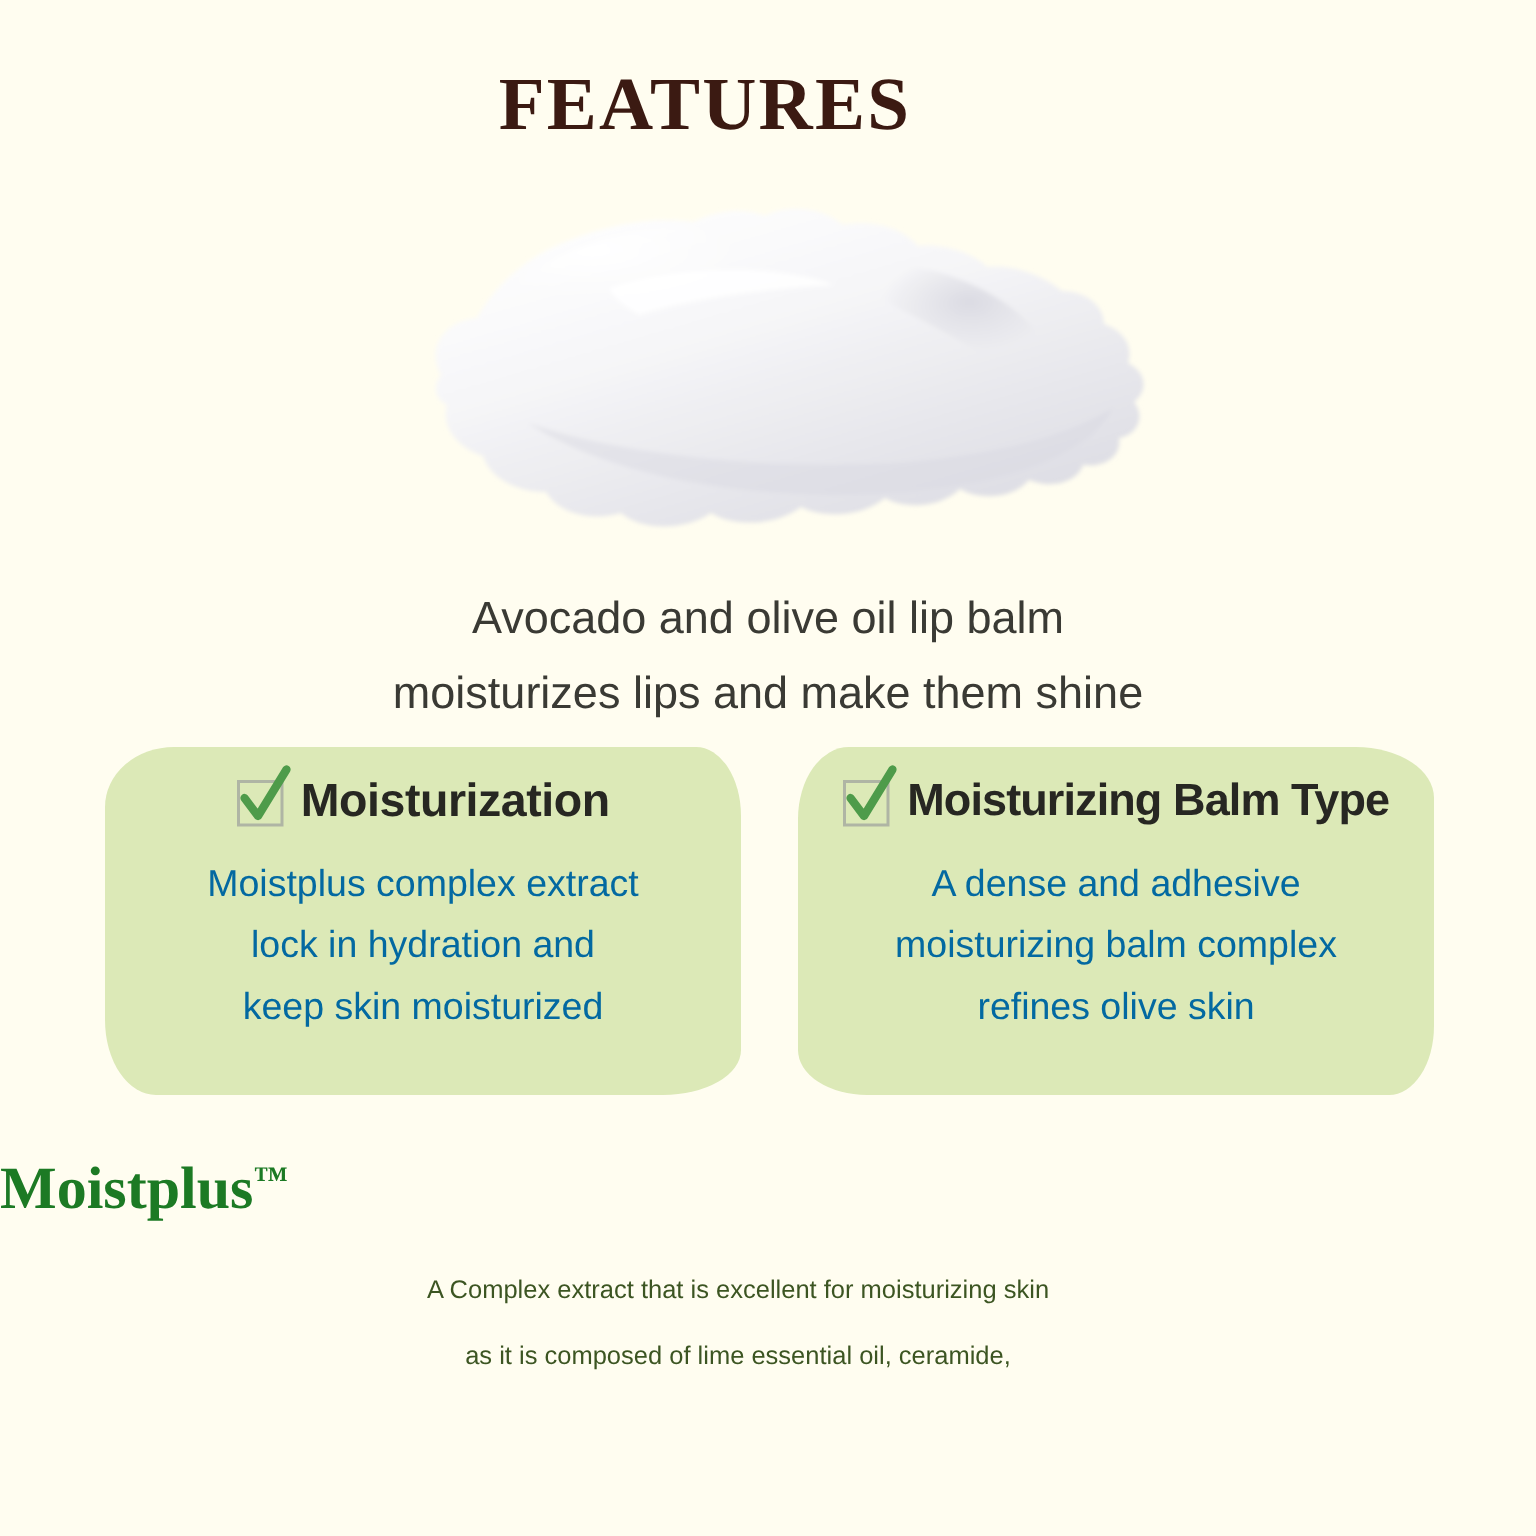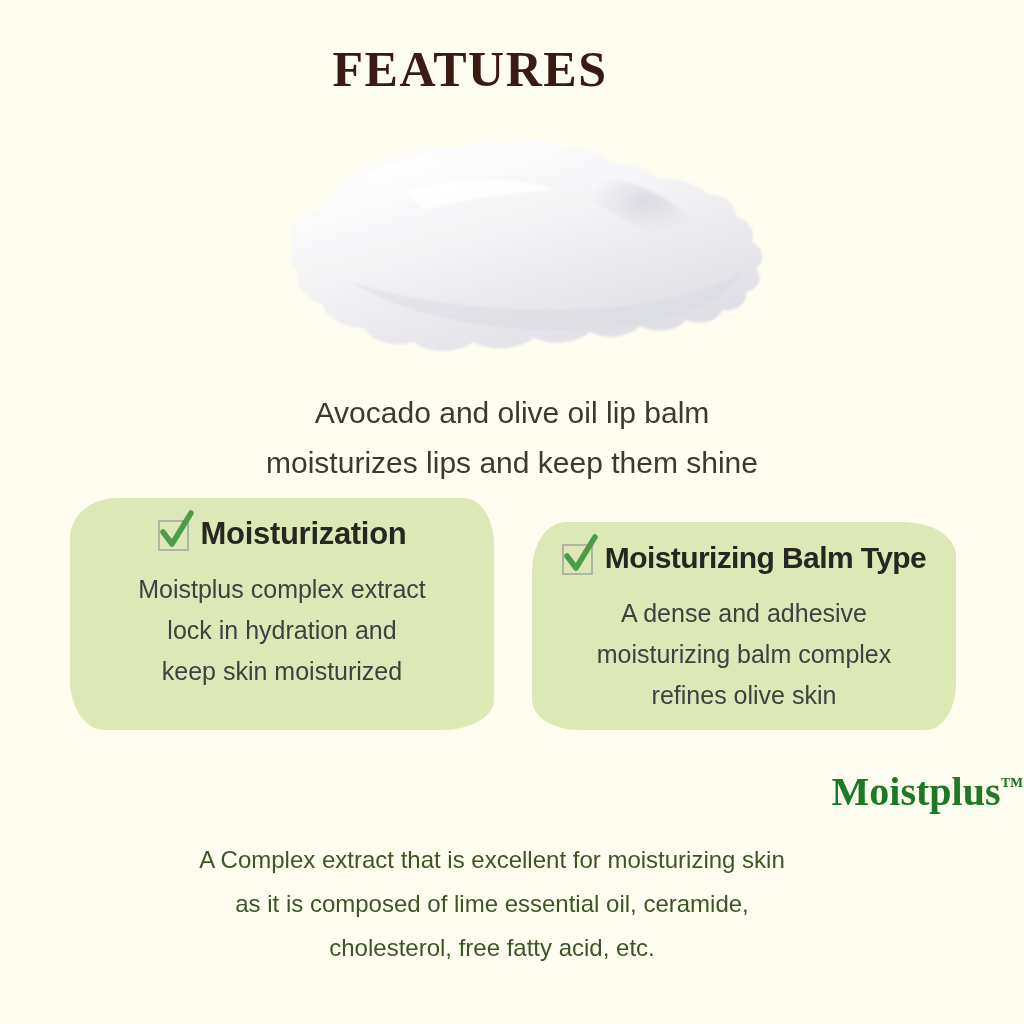--- a/index.html
+++ b/index.html
@@ -74,21 +74,20 @@
   .card {
     position:relative;
     flex:1;
     background:#DCE9B7;
     border-radius:46px 30px 52px 34px / 40px 46px 30px 50px;
     padding-top:10px;
     text-align:center;
   }
   .card.right {
     border-radius:34px 52px 30px 46px / 48px 34px 46px 30px;
-    margin-top:24px;
   }
 
   .card-head {
     display:flex;
     align-items:center;
     justify-content:center;
     gap:9px;
     height:52px;
   }
   .check-icon {
@@ -116,51 +115,51 @@
     color:#272722;
     white-space:nowrap;
     letter-spacing:-0.3px;
   }
   .card.right .card-title { font-size:30px; letter-spacing:-0.6px; }
 
   .card-body {
     margin-top:9px;
     font-size:25px;
     line-height:41px;
-    color:#404040;
+    color:#0369a1;
   }
   .card-body .line { display:block; }
 
   
   .brand {
     position:absolute;
     top:770px;
     left:0;
     width:1024px;
-    text-align:right;
+    text-align:left;
     font-family:"Liberation Serif", serif;
     font-weight:bold;
     font-size:40px;
     color:#1C7A24;
     line-height:1.1;
   }
   .brand .tm {
     font-size:23px;
     vertical-align:12px;
     letter-spacing:0.5px;
   }
 
   
   .desc {
     position:absolute;
     top:838px;
     left:0;
     width:984px;
     text-align:center;
-    font-size:24px;
+    font-size:17px;
     line-height:44px;
     color:#3C5522;
   }
   .desc .line { display:block; }
 </style>
 </head>
 <body>
 
 <div class="page">
 
@@ -220,21 +219,21 @@
         <path d="M150,60 C200,44 262,44 300,58 C262,60 208,66 170,78
                  C160,72 152,66 150,60 Z" fill="#FFFFFF" opacity="0.85"></path>
         <path d="M96,150 C160,172 260,182 350,176 C420,170 460,156 486,140
                  C470,170 420,190 346,196 C250,204 150,186 96,150 Z" fill="#D9D9E1" opacity="0.5"></path>
       </g>
     </svg>
   </div>
 
   <div class="subtitle">
     <span class="line">Avocado and olive oil lip balm</span>
-    <span class="line">moisturizes lips and keep them shine</span>
+    <span class="line">moisturizes lips and make them shine</span>
   </div>
 
   <div class="cards">
 
     <div class="card left">
       <div class="card-head">
         <span class="check-icon">
           <span class="check-box"></span>
           <svg viewBox="0 0 42 44" xmlns="http://www.w3.org/2000/svg" aria-hidden="true">
             <path d="M7,22 L16,34 L35,3" fill="none" stroke="#4E9B4A" stroke-width="5.5" stroke-linecap="round" stroke-linejoin="round"></path>
@@ -266,16 +265,15 @@
       </div>
     </div>
 
   </div>
 
   <div class="brand"><span>Moistplus</span><sup class="tm">™</sup></div>
 
   <div class="desc">
     <span class="line">A Complex extract that is excellent for moisturizing skin</span>
     <span class="line">as it is composed of lime essential oil, ceramide,</span>
-    <span class="line">cholesterol, free fatty acid, etc.</span>
   </div>
 
 </div>
 
 </body></html>

